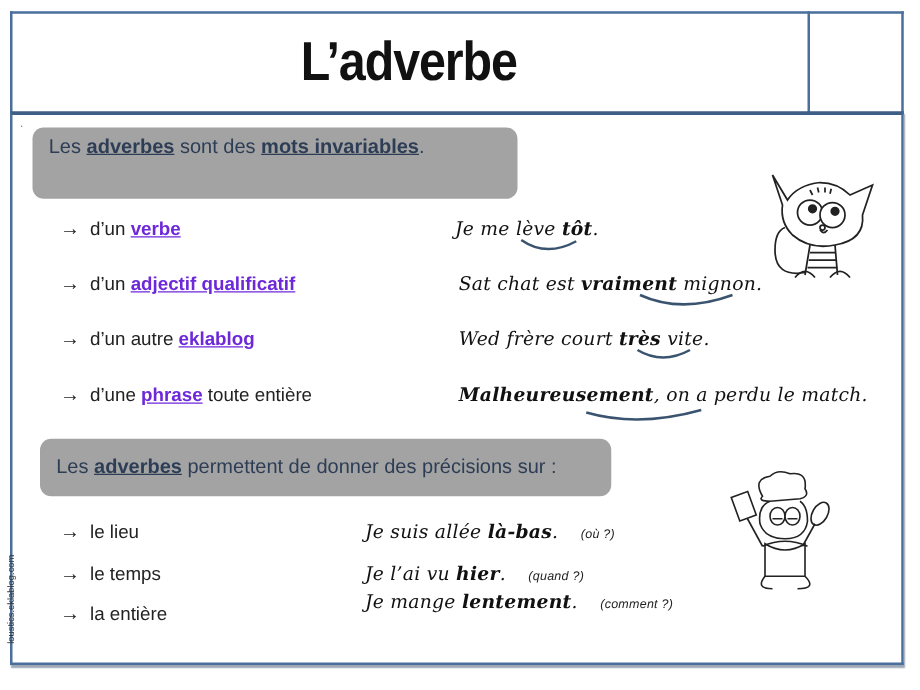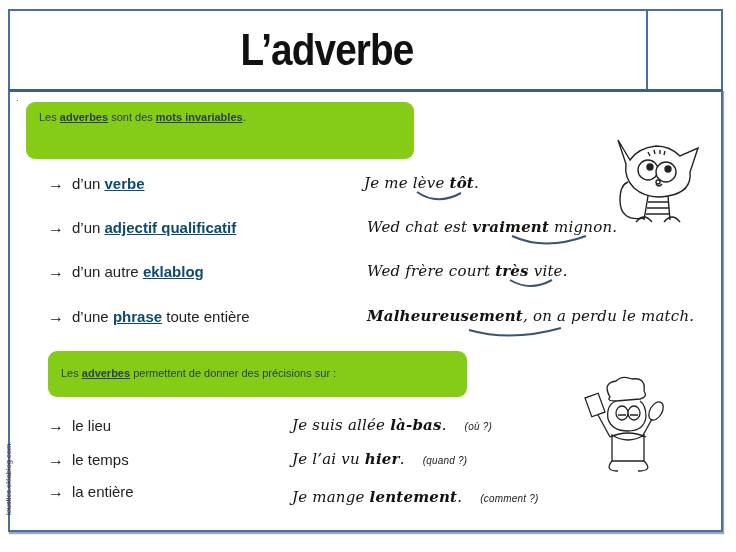--- a/index.html
+++ b/index.html
@@ -21,33 +21,33 @@
       transform: scaleX(0.88);
     }
     .content-box {
       position: absolute; left: 8px; top: 89px; width: 715px; height: 443px;
       border: 2px solid #4a6f9c; border-top: 3px solid #3f5e85;
       box-shadow: 1px 2px 1px rgba(60,80,110,0.5);
     }
     .dot { position: absolute; left: 16px; top: 96px; font-size: 8px; color: #333; }
 
     .blue-box {
-      position: absolute; background: #84cc16; border-radius: 9px;
-      color: #2d3d55; font-size: 11px; line-height: 19px;
+      position: absolute; background: #a3a3a3; border-radius: 9px;
+      color: #2d3d55; font-size: 16px; line-height: 19px;
     }
     .box1 { left: 26px; top: 102px; width: 388px; height: 57px; padding: 6px 0 0 13px; }
-    .box2 { left: 48px; top: 351px; width: 419px; height: 46px; padding: 13px 0 0 13px; }
+    .box2 { left: 32px; top: 351px; width: 457px; height: 46px; padding: 13px 0 0 13px; }
 
     .kw { font-weight: bold; text-decoration: underline; }
 
     .rule-item {
       position: absolute; left: 48px; font-size: 15px; color: #222; white-space: nowrap;
     }
     .rule-item .arrow { display: inline-block; width: 24px; font-size: 16px; color: #222; }
-    .rule-item .kw { color: #0c4a6e; }
+    .rule-item .kw { color: #6d28d9; }
 
     .example {
       position: absolute; font-family: "DejaVu Serif", serif; font-style: italic;
       font-size: 15px; color: #111; white-space: nowrap; letter-spacing: 0.2px;
     }
     .example .bold { font-weight: bold; }
     .example .ul { }
     .question { font-family: "Liberation Sans", sans-serif; font-style: italic; font-size: 10px; color: #222; margin-left: 18px; }
 
     .arc { position: absolute; }
@@ -84,21 +84,21 @@
   <span class="arrow">→</span><span>d’un autre </span><span class="kw">eklablog </span>
 </div>
 <div class="rule-item" style="top:308px">
   <span class="arrow">→</span><span>d’une </span><span class="kw">phrase</span><span> toute entière</span>
 </div>
 
 <div class="example" style="left:364px;top:174px">
   <span>Je me </span><span class="ul">lève</span><span> </span><span class="bold">tôt</span><span>.</span>
 </div>
 <div class="example" style="left:367px;top:218px">
-  <span>Wed chat est </span><span class="bold">vraiment</span><span> </span><span class="ul">mignon</span><span>.</span>
+  <span>Sat chat est </span><span class="bold">vraiment</span><span> </span><span class="ul">mignon</span><span>.</span>
 </div>
 <div class="example" style="left:367px;top:262px">
   <span>Wed frère court </span><span class="bold">très</span><span> </span><span class="ul">vite</span><span>.</span>
 </div>
 <div class="example" style="left:367px;top:307px">
   <span class="bold">Malheureusement</span><span>, </span><span class="ul">on a perdu le match.</span>
 </div>
 
 <svg class="arc" style="left:415px;top:190px" width="50" height="14">
     <path d="M2 2 Q 22 16 46 3" fill="none" stroke="#3a5470" stroke-width="2"></path>
@@ -126,21 +126,21 @@
 <div class="rule-item" style="top:483px">
   <span class="arrow">→</span><span>la entière</span>
 </div>
 
 <div class="example" style="left:292px;top:416px">
   <span>Je suis allée </span><span class="bold ul">là-bas</span><span>.</span><span class="question">(où ?)</span>
 </div>
 <div class="example" style="left:292px;top:450px">
   <span>Je l’ai vu </span><span class="bold ul">hier</span><span>.</span><span class="question">(quand ?)</span>
 </div>
-<div class="example" style="left:292px;top:488px">
+<div class="example" style="left:292px;top:472px">
   <span>Je mange </span><span class="bold ul">lentement</span><span>.</span><span class="question">(comment ?)</span>
 </div>
 
 <div class="credit">loustics.eklablog.com</div>
 
 <svg class="illus" style="left:608px;top:130px" width="95" height="100" viewBox="0 0 95 100">
   <g fill="none" stroke="#222" stroke-width="1.4">
     <path d="M10 10 L22 30 Q30 18 48 16 Q62 16 72 26 L90 18 L82 42 Q84 62 60 66 Q40 70 26 58 Q16 48 18 34 Z" fill="#fff"></path>
     <circle cx="40" cy="40" r="10" fill="#fff"></circle>
       <circle cx="58" cy="42" r="10" fill="#fff"></circle>

